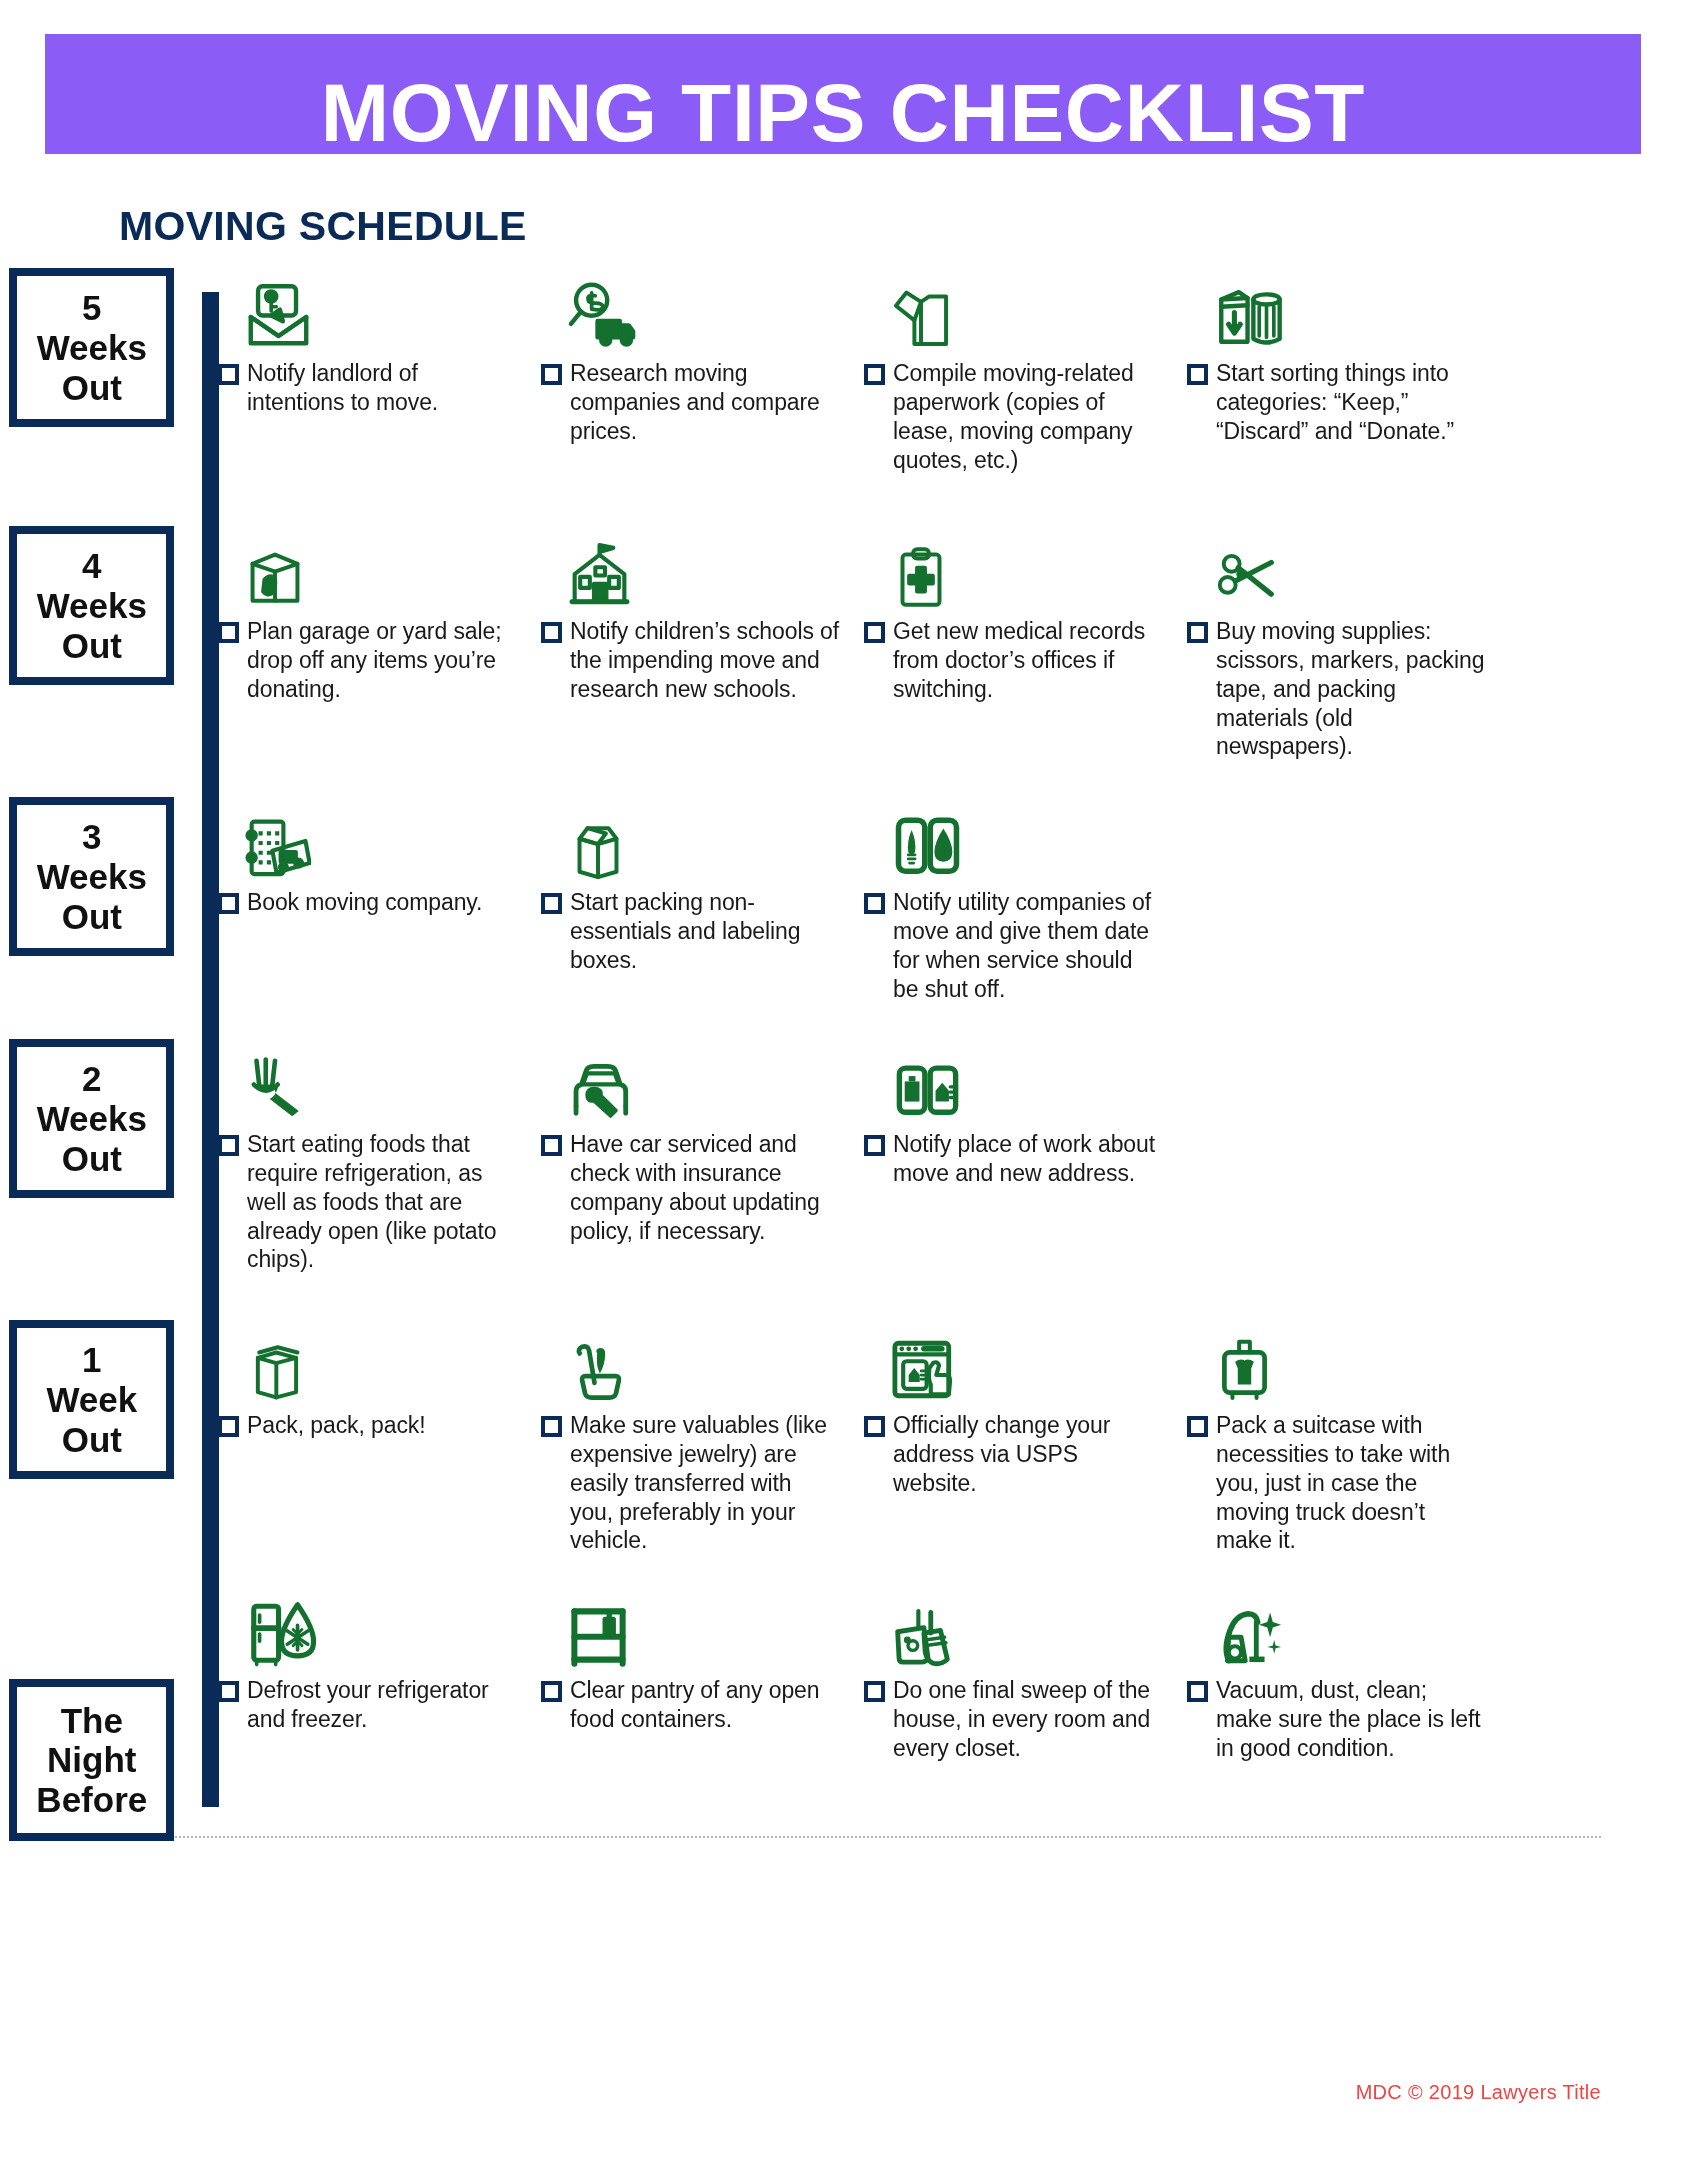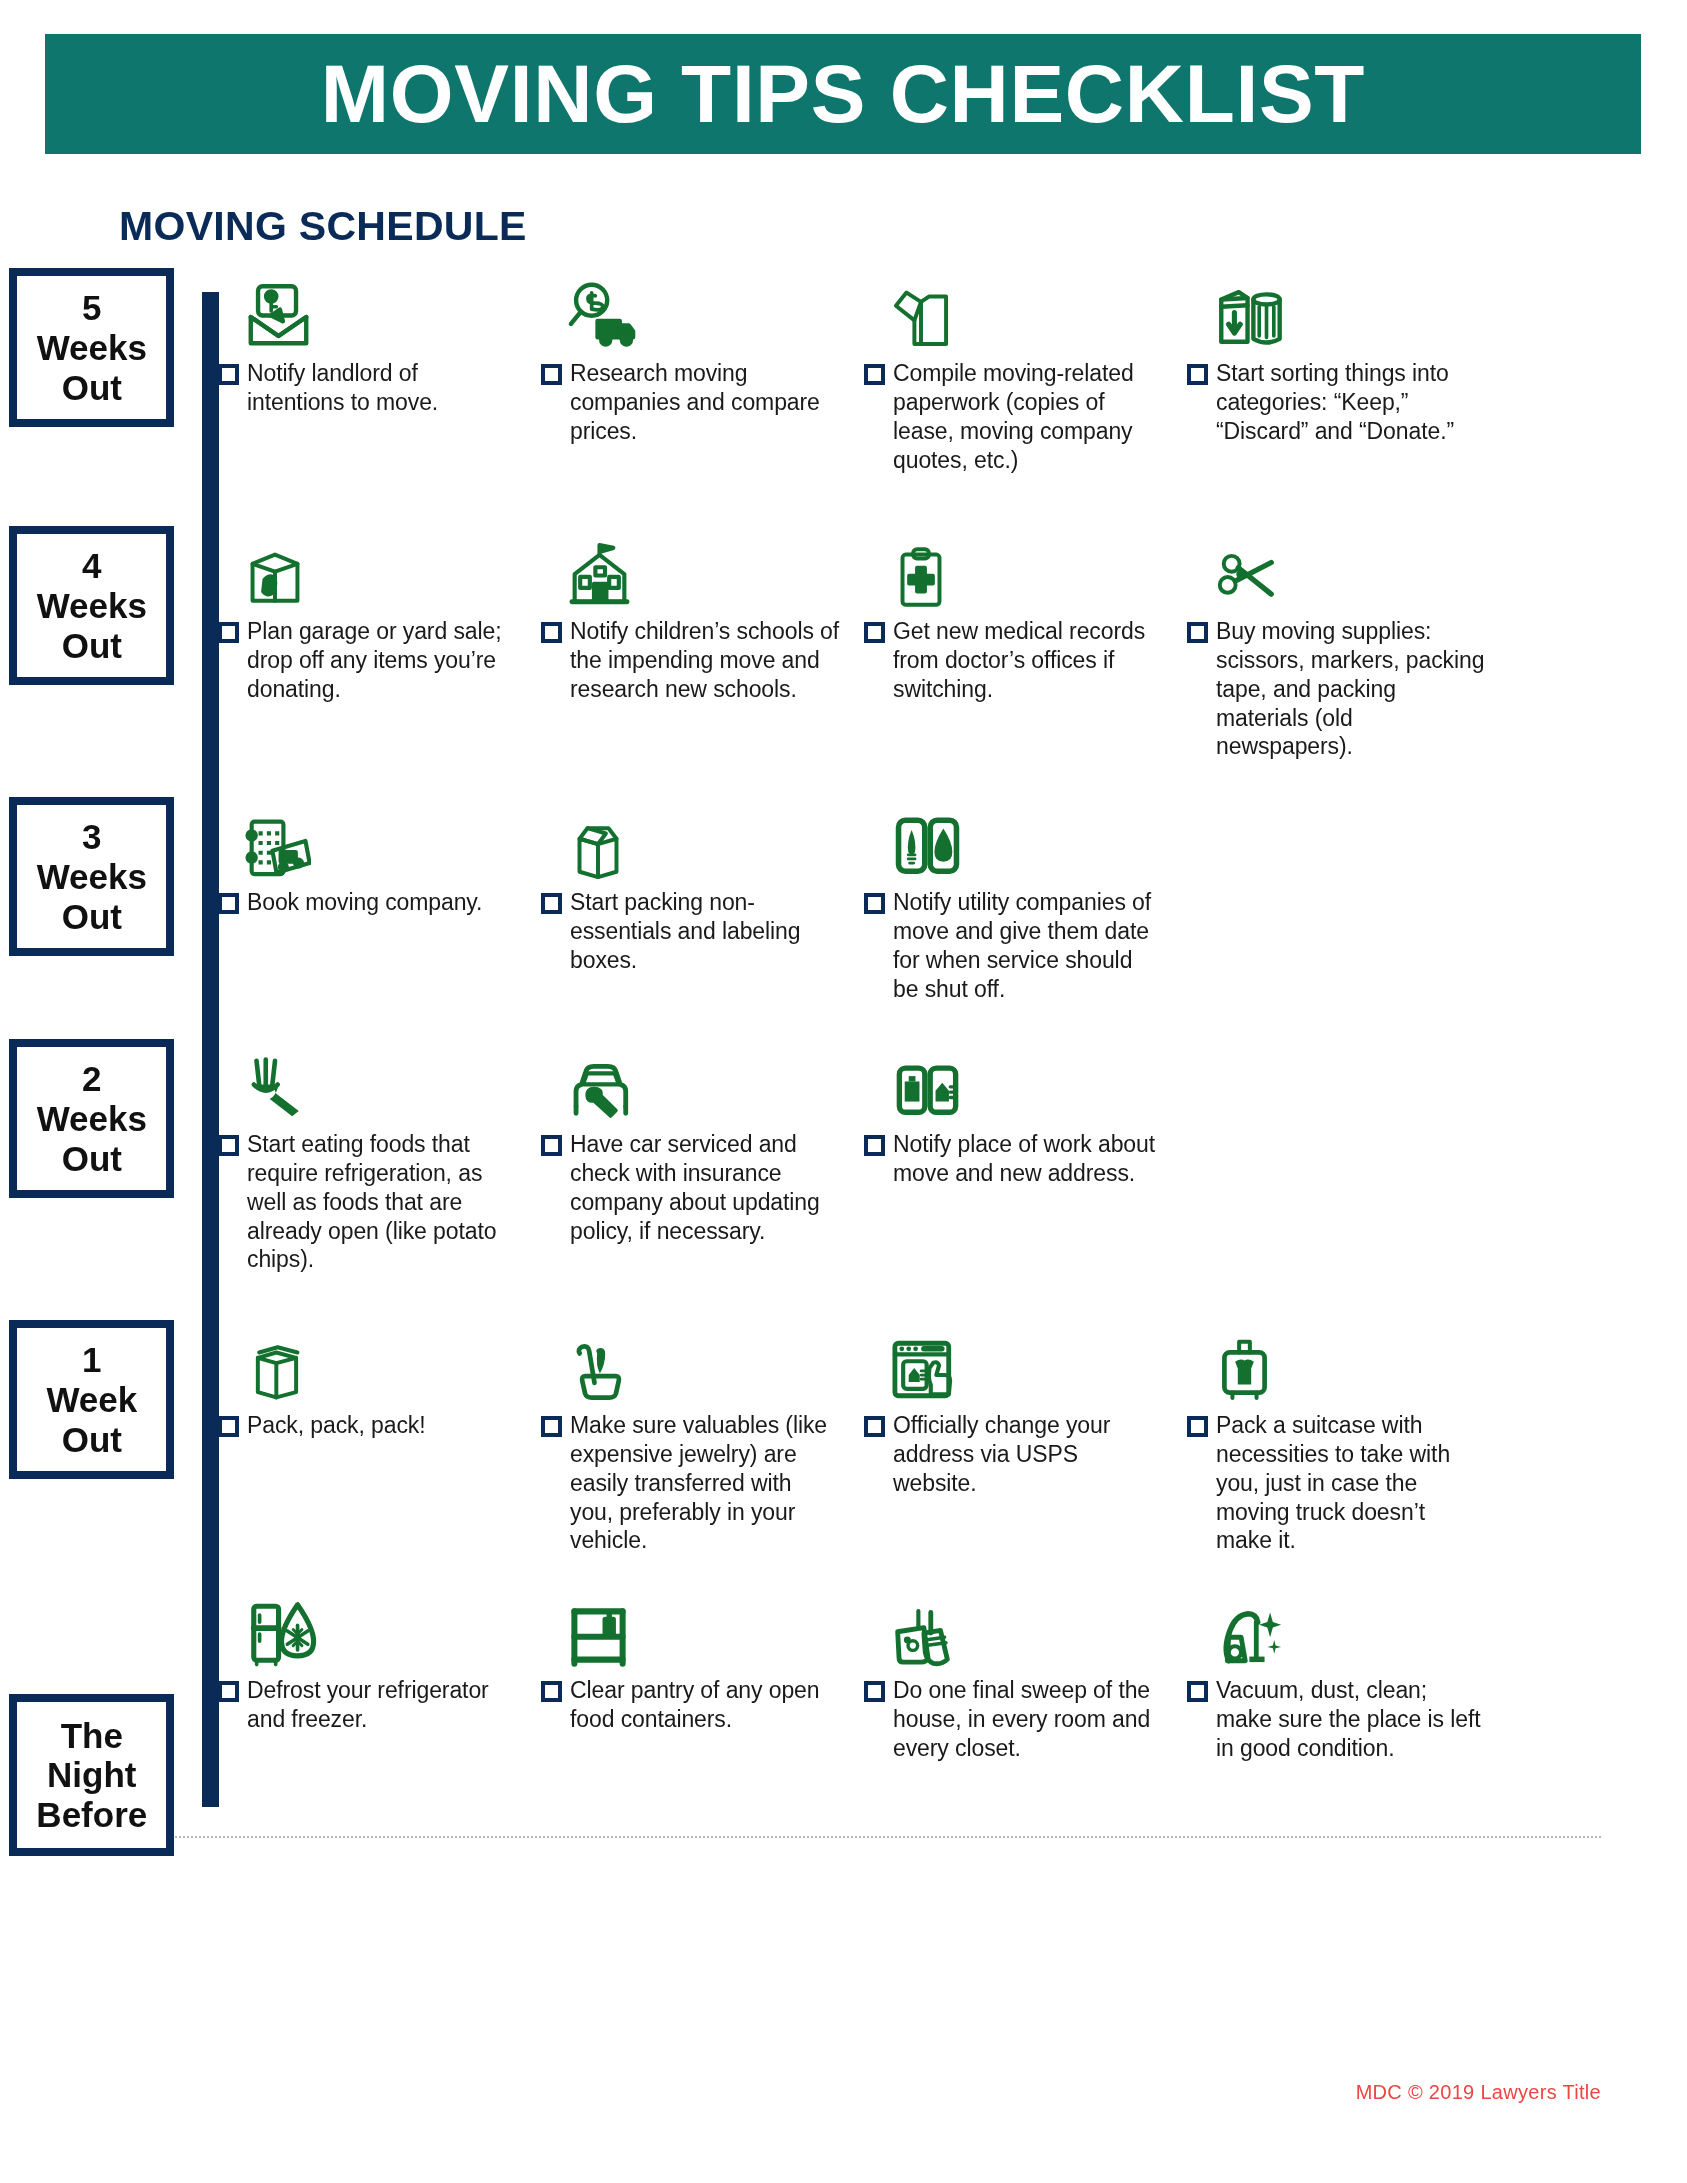--- a/index.html
+++ b/index.html
@@ -15,23 +15,23 @@
     overflow: hidden;
   }
 
   
   .header-bar {
     position: absolute;
     left: 45px;
     top: 34px;
     width: 1596px;
     height: 120px;
-    background: #0f766e;
+    background: #8b5cf6;
     display: flex;
-    align-items: center;
+    align-items: flex-end;
     justify-content: center;
   }
   .header-title {
     color: #ffffff;
     font-size: 82px;
     font-weight: bold;
     letter-spacing: 0.7px;
     line-height: 1;
     white-space: nowrap;
     font-family: "Liberation Sans", sans-serif;
@@ -490,21 +490,21 @@
             </div>
             <div class="item-body">
               <div class="checkbox"></div>
               <div class="item-text">Pack a suitcase with necessities to take with you, just in case the moving truck doesn’t make it.</div>
             </div>
           </div>
         </div>
       </div>
       <div class="row" style="position: absolute; left: 0px; top: 1317px; width: 1687px;">
         <div class="stage-col">
-          <div class="stage-box" style="height: 162px; top: 112px;">
+          <div class="stage-box" style="height: 162px; top: 97px;">
             <div class="stage-label">The<br>Night<br>Before</div>
           </div>
         </div>
         <div class="items">
           <div class="item">
             <div class="item-icon">
               <svg width="79" height="73" viewBox="0 0 100 100" fill="none" stroke="#13702F" stroke-width="6" stroke-linejoin="round" stroke-linecap="round">
                 <rect x="12" y="14" width="34" height="74" rx="4" stroke-width="7"></rect>
                 <path d="M12 44 L46 44" stroke-width="8"></path>
                 <path d="M20 26 L20 36 M20 52 L20 62" stroke-width="5"></path>

